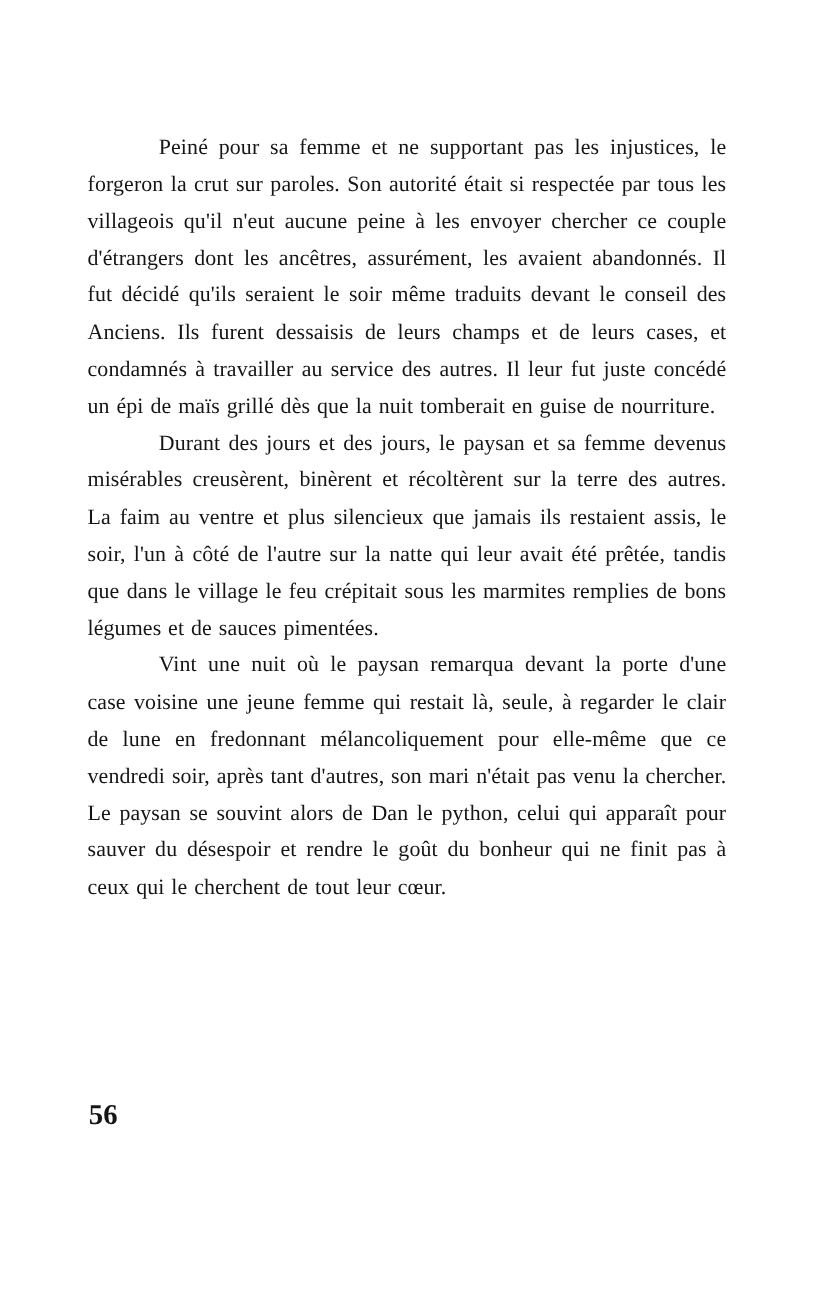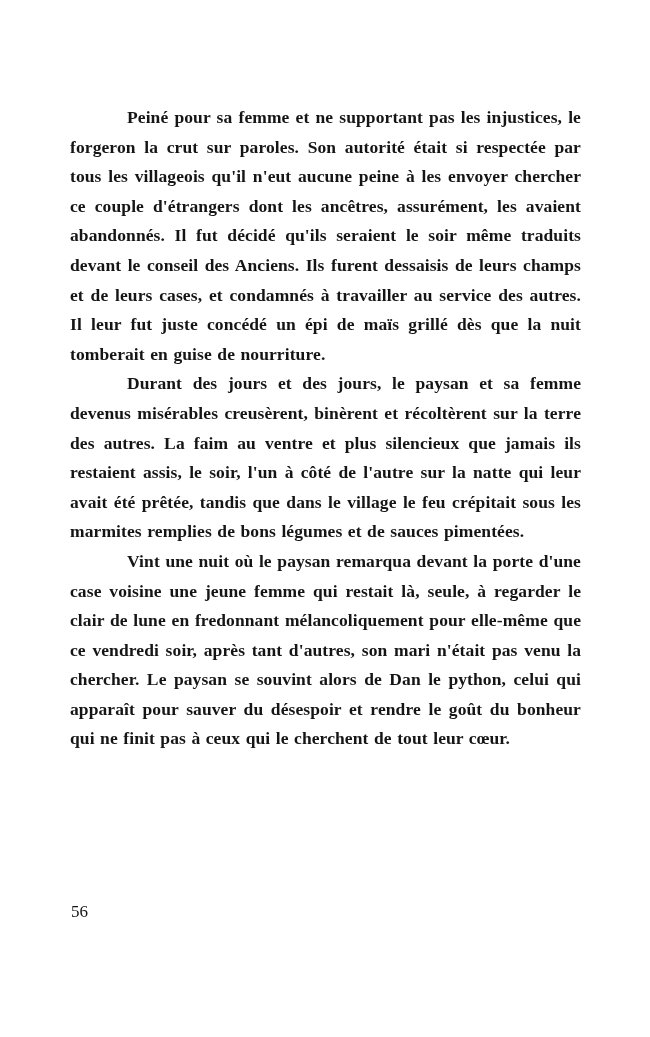--- a/index.html
+++ b/index.html
@@ -22,28 +22,28 @@
     width: 511px;
   }
   .page p {
     margin: 0;
     font-size: 17.5px;
     line-height: 29.6px;
     text-align: justify;
     text-indent: 57px;
     letter-spacing: 0.1px;
     word-spacing: 1px;
-    font-weight: bold;
   }
   .page-number {
     position: absolute;
     left: 71px;
-    top: 902px;
-    font-size: 17px;
+    top: 882px;
+    font-size: 23px;
     line-height: 20px;
+    font-weight: bold;
   }
 </style>
 </head>
 <body>
 
 <div class="page">
   <p>Peiné pour sa femme et ne supportant pas les injustices, le forgeron la crut sur paroles. Son autorité était si respectée par tous les villageois qu'il n'eut aucune peine à les envoyer chercher ce couple d'étrangers dont les ancêtres, assurément, les avaient abandonnés. Il fut décidé qu'ils seraient le soir même traduits devant le conseil des Anciens. Ils furent dessaisis de leurs champs et de leurs cases, et condamnés à travailler au service des autres. Il leur fut juste concédé un épi de maïs grillé dès que la nuit tomberait en guise de nourriture.</p>
   <p>Durant des jours et des jours, le paysan et sa femme devenus misérables creusèrent, binèrent et récoltèrent sur la terre des autres. La faim au ventre et plus silencieux que jamais ils restaient assis, le soir, l'un à côté de l'autre sur la natte qui leur avait été prêtée, tandis que dans le village le feu crépitait sous les marmites remplies de bons légumes et de sauces pimentées.</p>
   <p>Vint une nuit où le paysan remarqua devant la porte d'une case voisine une jeune femme qui restait là, seule, à regarder le clair de lune en fredonnant mélancoliquement pour elle-même que ce vendredi soir, après tant d'autres, son mari n'était pas venu la chercher. Le paysan se souvint alors de Dan le python, celui qui apparaît pour sauver du désespoir et rendre le goût du bonheur qui ne finit pas à ceux qui le cherchent de tout leur cœur.</p>
 </div>

